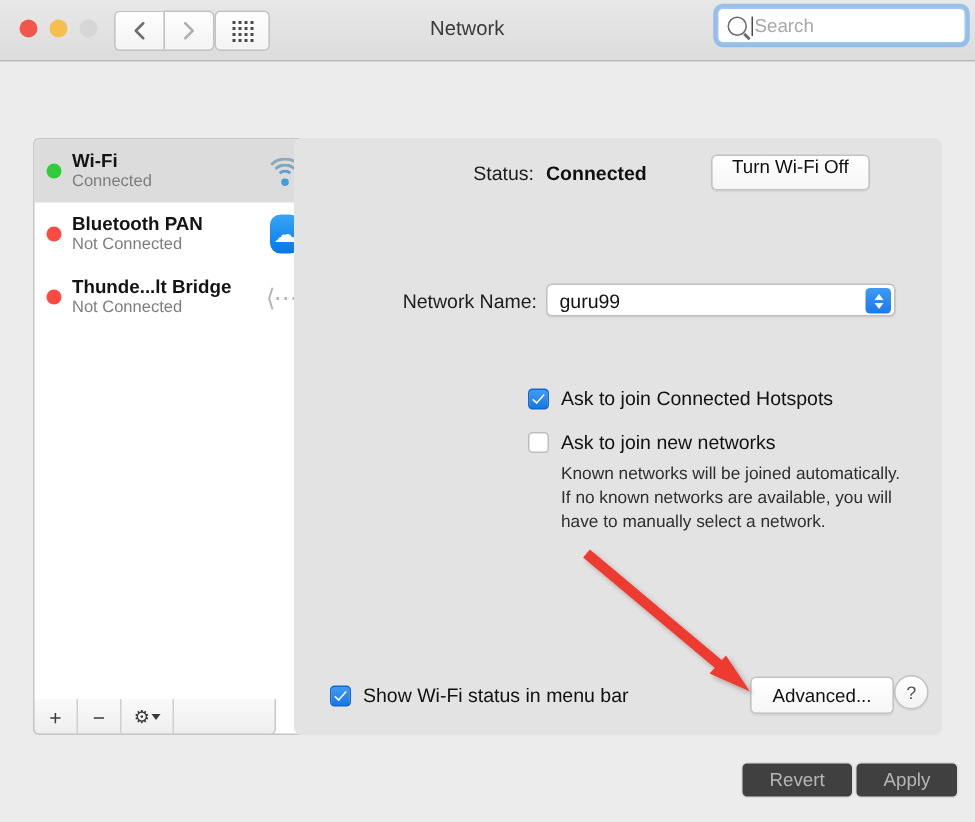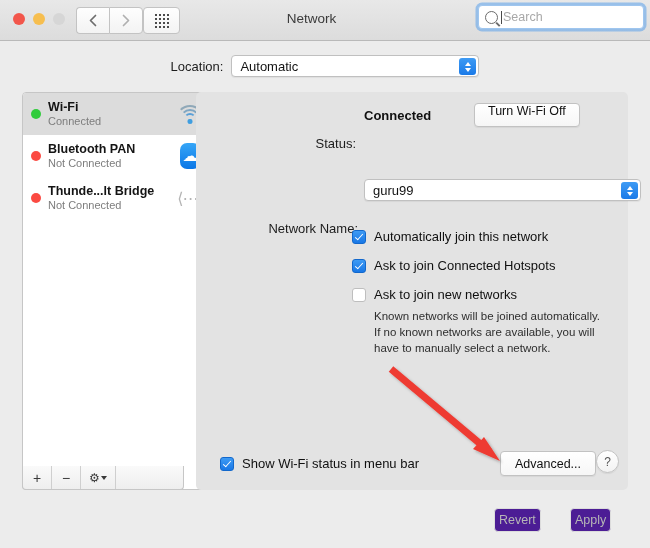--- a/index.html
+++ b/index.html
@@ -316,21 +316,20 @@
     width: 432px; height: 398px;
     background: #e3e3e3;
     border-radius: 5px;
   }
 
   .field-label {
     position: absolute;
     font-size: 13px;
     color: #1c1c1c;
     text-align: right;
-    margin-top: 28px;
   }
   .field-value {
     position: absolute;
     font-size: 13px;
     color: #101010;
   }
 
   #status-label  { left: 100px; top: 16px; width: 60px; }
   #status-value  { left: 168px; top: 16px; font-weight: bold; }
   #status-desc   {
@@ -347,21 +346,21 @@
     border-radius: 4px;
     font-size: 12.5px;
     color: #111111;
     display: flex;
     align-items: flex-start;
     box-shadow: 0 1px 1px rgba(0,0,0,0.06);
     font-family: "Liberation Sans", sans-serif;
   }
 
   #netname-label { left: 52px; top: 101px; width: 110px; }
-  #netname-popup { position: absolute; left: 168px; top: 87px; width: 277px; }
+  #netname-popup { position: absolute; left: 168px; top: 97px; width: 233px; }
 
   .checkrow {
     position: absolute;
     display: flex;
     align-items: flex-start;
   }
   .cbox {
     width: 14px; height: 14px;
     border-radius: 3px;
     flex: none;
@@ -434,22 +433,22 @@
     display: flex;
     align-items: center;
     justify-content: center;
     box-shadow: 0 1px 1px rgba(0,0,0,0.06);
   }
 
   
   .bottombtn {
     position: absolute;
     height: 22px;
-    padding: 0 4px;
-    background: #4c1d95;
+    padding: 0 18px;
+    background: #404040;
     border: 1px solid #dcdcdc;
     border-radius: 4px;
     font-size: 12.5px;
     color: #b6b6b6;
     display: flex;
     align-items: center;
     justify-content: center;
     font-family: "Liberation Sans", sans-serif;
   }
   #revert-btn { left: 494px; top: 508px; }
@@ -511,30 +510,20 @@
 
     <div class="wintitle">Network</div>
 
     <div class="searchwrap">
       <div class="search-icon"></div>
       <div class="caret"></div>
       <div class="search-placeholder">Search</div>
     </div>
   </div>
 
-  <div class="locrow">
-    <div class="loclabel">Location:</div>
-    <div class="popup" id="loc-popup">
-      <div class="pvalue">Automatic</div>
-      <div class="stepper">
-        <div class="chev-up"></div>
-          <div class="chev-dn"></div>
-      </div>
-    </div>
-  </div>
 
   <div class="sidebar">
 
     <div class="netrow selected">
       <div class="dot green"></div>
       <div class="nettext">
         <div class="netname">Wi-Fi</div>
         <div class="netstatus">Connected</div>
       </div>
       <div class="neticon">
@@ -596,24 +585,20 @@
 
     <div class="field-label" id="netname-label">Network Name:</div>
     <div class="popup" id="netname-popup">
       <div class="pvalue">guru99</div>
       <div class="stepper">
         <div class="chev-up"></div>
           <div class="chev-dn"></div>
       </div>
     </div>
 
-    <div class="checkrow" id="check-auto-join">
-      <div class="cbox on"></div>
-      <div class="cbox-label">Automatically join this network</div>
-    </div>
 
     <div class="checkrow" id="check-hotspots">
       <div class="cbox on"></div>
       <div class="cbox-label">Ask to join Connected Hotspots</div>
     </div>
 
     <div class="checkrow" id="check-new-nets">
       <div class="cbox off"></div>
       <div class="cbox-label">Ask to join new networks</div>
     </div>

